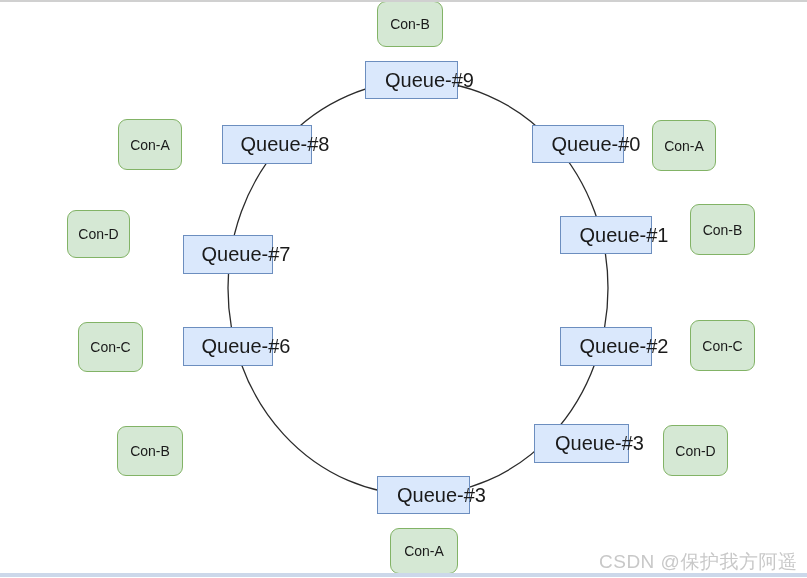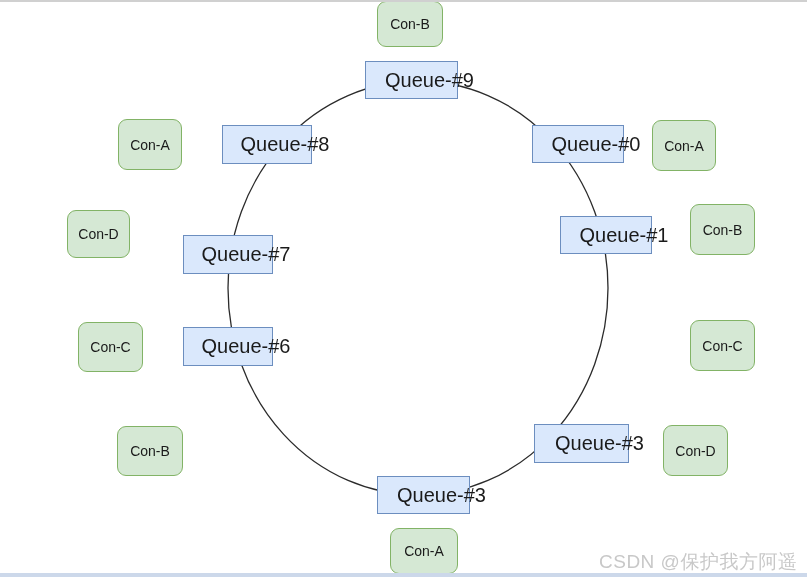--- a/index.html
+++ b/index.html
@@ -86,20 +86,23 @@
     <ellipse id="ring" fill="none" cx="418" cy="288" rx="190" ry="207" stroke="#2b2b2b" stroke-width="1.3"></ellipse>
   </svg>
 
   <div id="queues-layer" class="node-layer">
       <div class="queue-node" style="left: 521px; top: 125px; width: 92px; height: 38px; margin-left: 11px;">
         <span>Queue-#0</span>
       </div>
       <div class="queue-node" style="left: 560px; top: 216px; width: 92px; height: 38px;">
         <span>Queue-#1</span>
       </div>
+      <div class="queue-node" style="left: 560px; top: 327px; width: 92px; height: 39px;">
+        <span>Queue-#2</span>
+      </div>
       <div class="queue-node" style="left: 534px; top: 424px; width: 95px; height: 39px;">
         <span>Queue-#3</span>
       </div>
       <div class="queue-node" style="left: 377px; top: 476px; width: 93px; height: 38px;">
         <span>Queue-#3</span>
       </div>
       <div class="queue-node" style="left: 183px; top: 327px; width: 90px; height: 39px;">
         <span>Queue-#6</span>
       </div>
       <div class="queue-node" style="left: 183px; top: 235px; width: 90px; height: 39px;">

